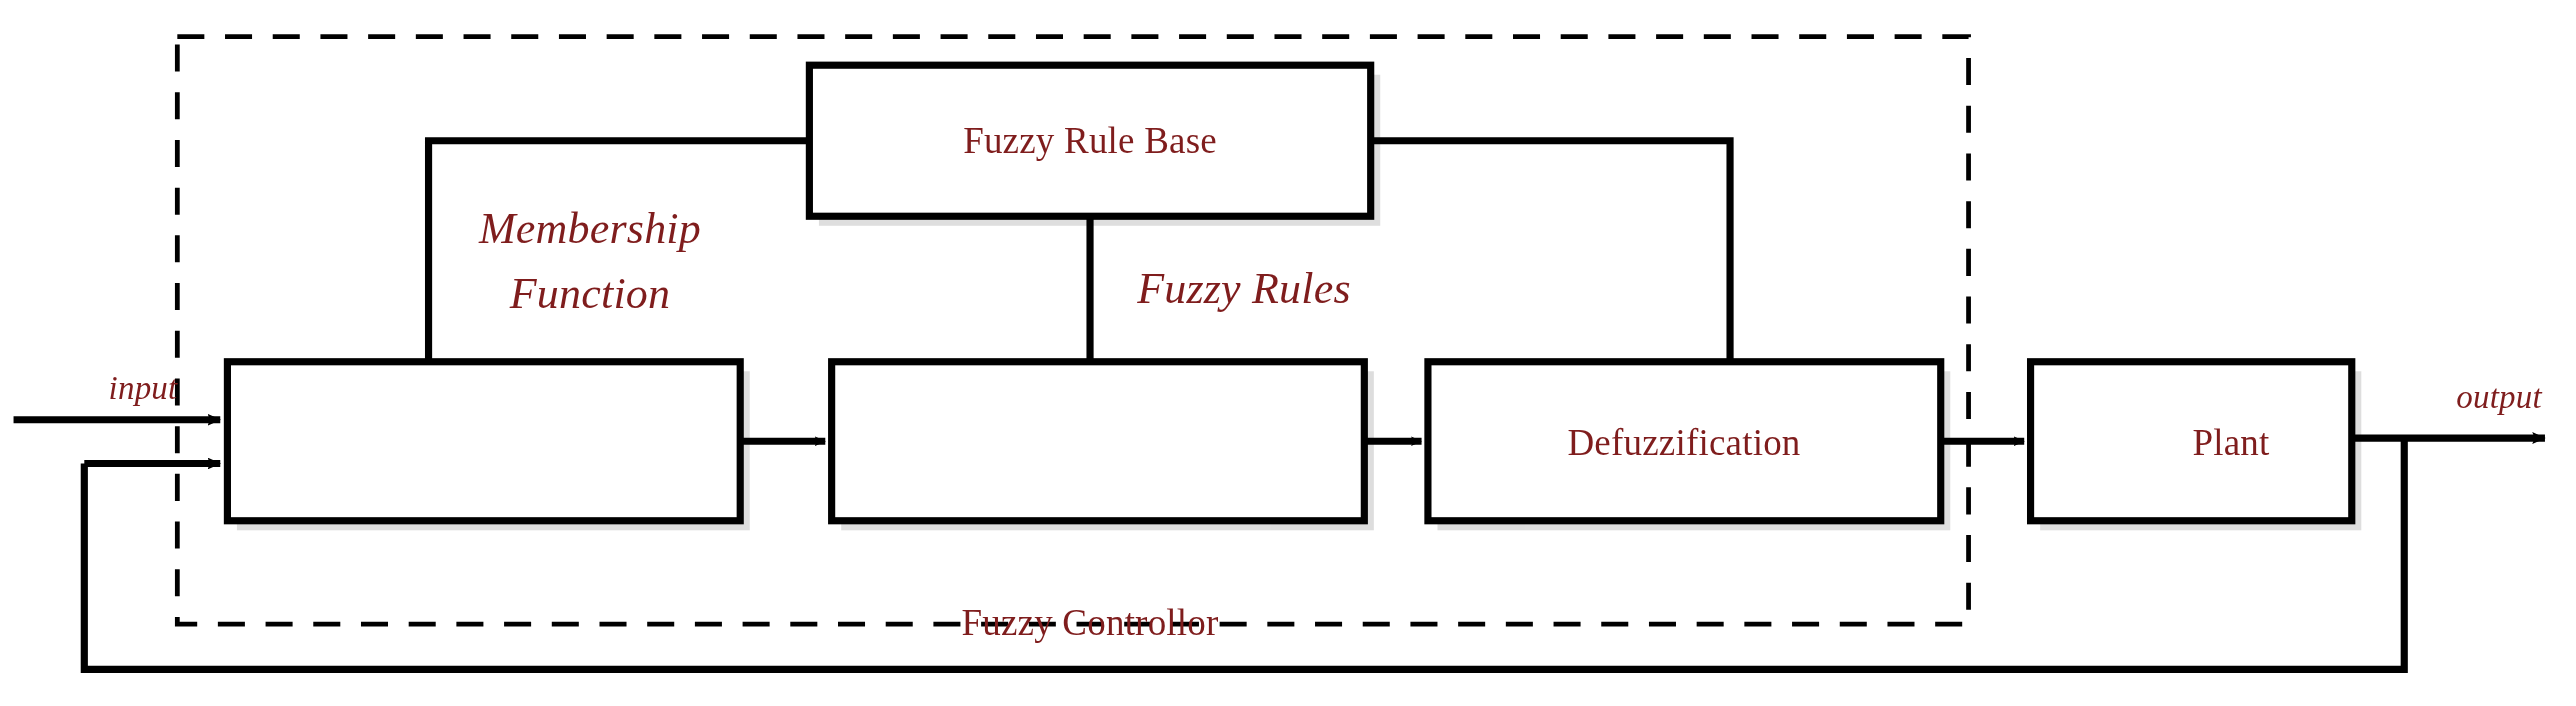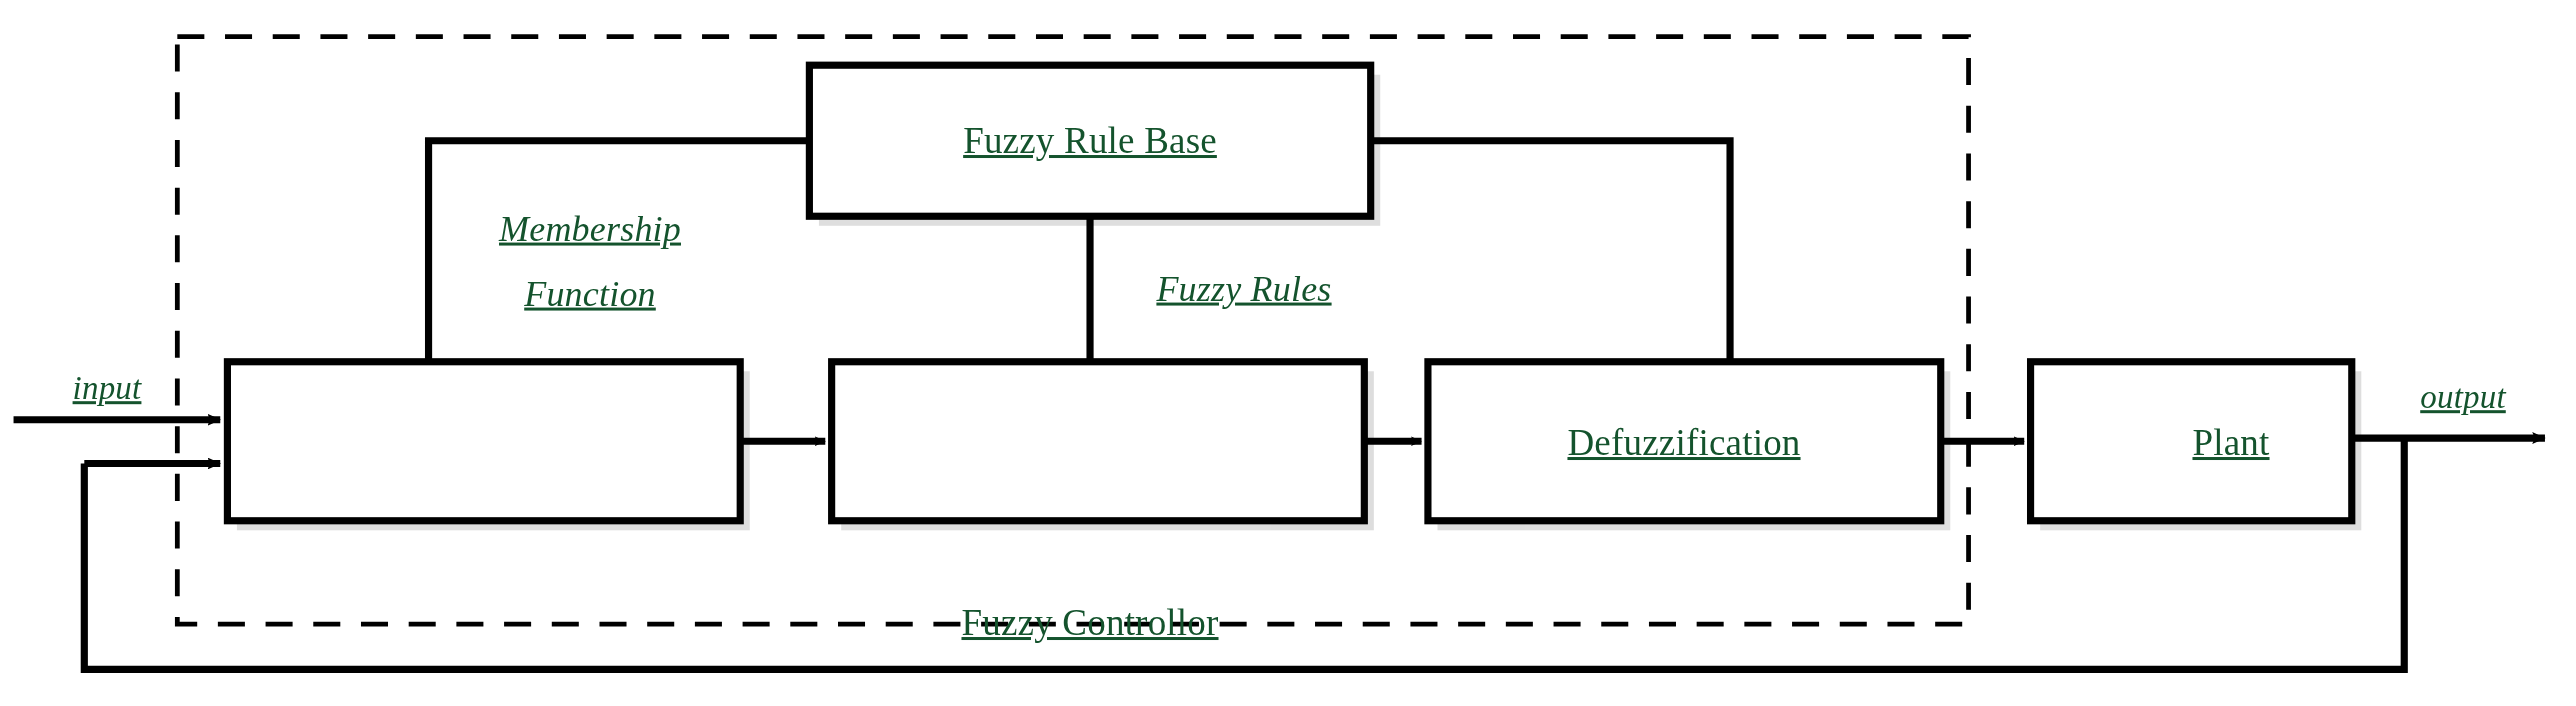--- a/index.html
+++ b/index.html
@@ -25,41 +25,41 @@
     top: 0;
     width: 2576px;
     height: 706px;
     display: block;
   }
   
   .lbl {
     position: absolute;
     white-space: pre;
     line-height: 1.08;
-    color: #14532d;
+    color: #7f1d1d;
     text-align: center;
-    text-decoration: underline;
   }
   .box-label {
     font-family: "Liberation Serif", "DejaVu Serif", serif;
     font-size: 37px;
     font-weight: 400;
     letter-spacing: 0.2px;
   }
   .edge-label {
     font-family: "Liberation Serif", "DejaVu Serif", serif;
     font-style: italic;
-    font-size: 36px;
+    font-size: 44px;
     letter-spacing: 0.2px;
   }
   .io-label {
     font-family: "Liberation Serif", "DejaVu Serif", serif;
     font-style: italic;
     font-size: 33px;
     letter-spacing: 0.2px;
+    margin-left: 36px;
   }
   .group-label {
     font-family: "Liberation Serif", "DejaVu Serif", serif;
     font-size: 37px;
     letter-spacing: 0.2px;
     margin-top: 44px;
   }
   .ctr {
     transform: translate(-50%, -50%);
   }

